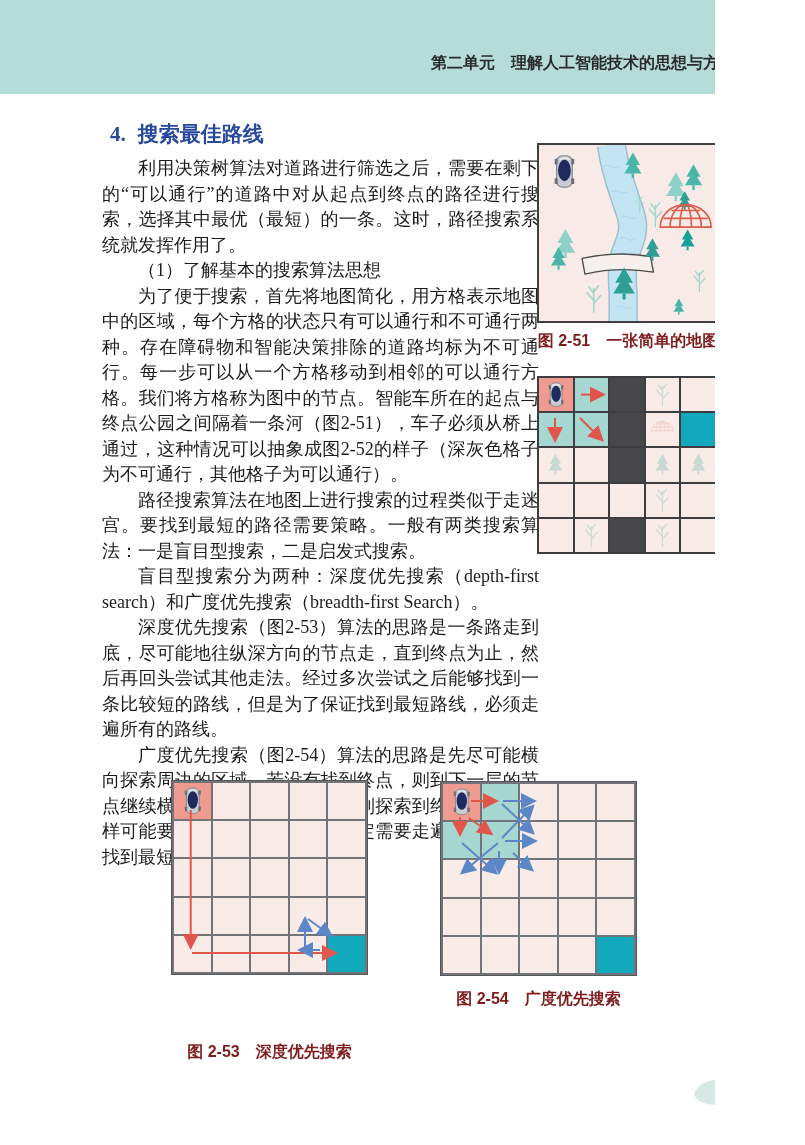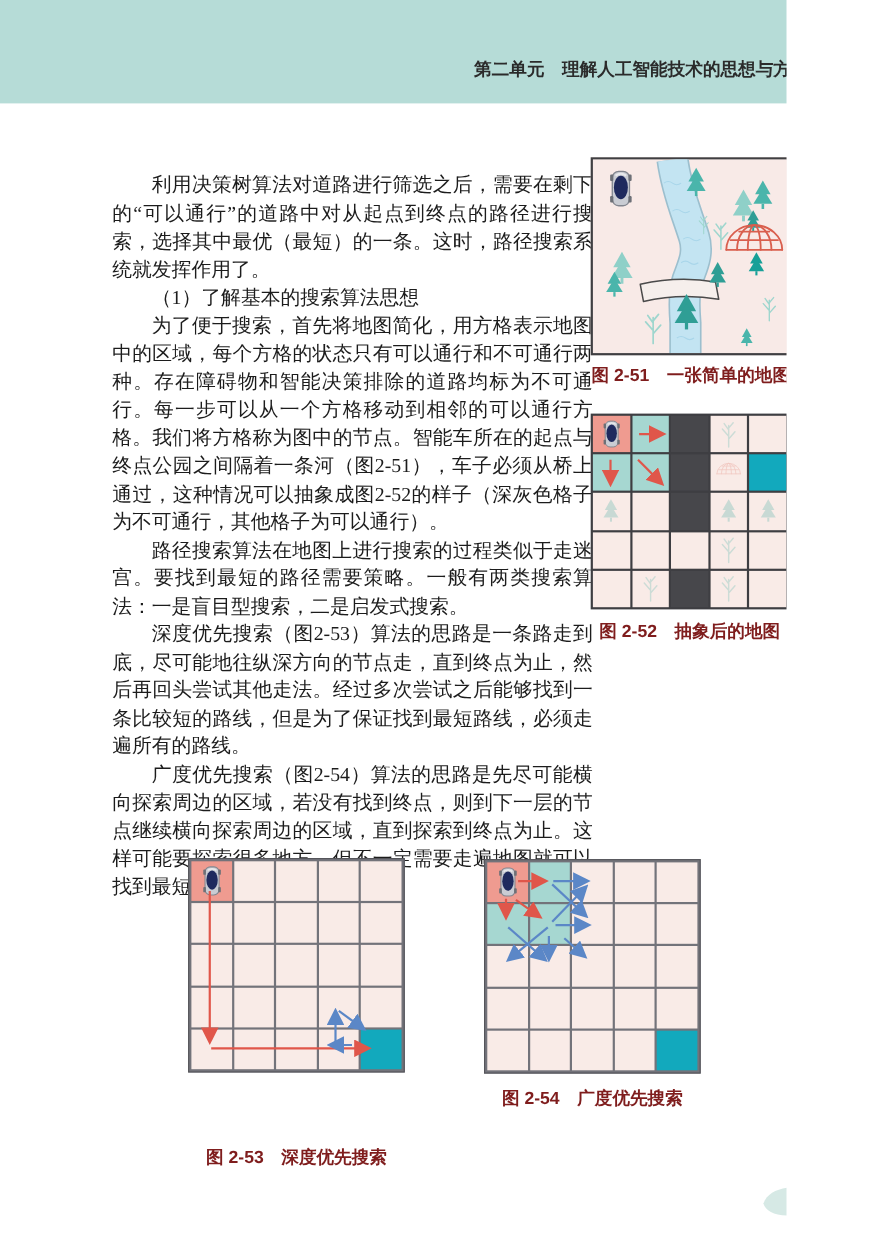--- a/index.html
+++ b/index.html
@@ -84,26 +84,30 @@
 </svg>
 
 <div id="page">
 
   <div id="banner">
     <div id="banner-text">
       <span class="unit">第二单元</span><span>理解人工智能技术的思想与方法</span>
     </div>
   </div>
 
+  <div id="section-title">
+    <span class="num">4.</span><span>搜索最佳路线</span>
+  </div>
 
   <div id="body-text">
       <p>利用决策树算法对道路进行筛选之后，需要在剩下的“可以通行”的道路中对从起点到终点的路径进行搜索，选择其中最优（最短）的一条。这时，路径搜索系统就发挥作用了。</p>
       <p>（1）了解基本的搜索算法思想</p>
       <p>为了便于搜索，首先将地图简化，用方格表示地图中的区域，每个方格的状态只有可以通行和不可通行两种。存在障碍物和智能决策排除的道路均标为不可通行。每一步可以从一个方格移动到相邻的可以通行方格。我们将方格称为图中的节点。智能车所在的起点与终点公园之间隔着一条河（图2-51），车子必须从桥上通过，这种情况可以抽象成图2-52的样子（深灰色格子为不可通行，其他格子为可以通行）。</p>
       <p>路径搜索算法在地图上进行搜索的过程类似于走迷宫。要找到最短的路径需要策略。一般有两类搜索算法：一是盲目型搜索，二是启发式搜索。</p>
+      <p>盲目型搜索分为两种：深度优先搜索（depth-first search）和广度优先搜索（breadth-first Search）。</p>
       <p>深度优先搜索（图2-53）算法的思路是一条路走到底，尽可能地往纵深方向的节点走，直到终点为止，然后再回头尝试其他走法。经过多次尝试之后能够找到一条比较短的路线，但是为了保证找到最短路线，必须走遍所有的路线。</p>
       <p>广度优先搜索（图2-54）算法的思路是先尽可能横向探索周边的区域，若没有找到终点，则到下一层的节点继续横向探索周边的区域，直到探索到终点为止。这样可能要探索很多地方，但不一定需要走遍地图就可以找到最短的路线。</p>
     </div>
 
   <div id="fig51-box" class="figbox">
     <svg viewBox="0 0 182 180" width="178" height="176">
       <rect width="182" height="180" fill="#f8eae7"></rect>
       <g>
         <path d="M74,0 C78,30 88,52 94,72 C99,88 92,100 88,112 C84,124 85,140 86,152 C86,162 86,172 86,180" fill="none" stroke="#9cbfce" stroke-width="30"></path>
         <path d="M74,0 C78,30 88,52 94,72 C99,88 92,100 88,112 C84,124 85,140 86,152 C86,162 86,172 86,180" fill="none" stroke="#c3e4f2" stroke-width="27"></path>
@@ -241,21 +245,20 @@
         <defs>
           <marker id="mk-fig52-e0564a" markerWidth="8" markerHeight="8" refX="6" refY="4" orient="auto">
             <path d="M0,0 L8,4 L0,8 Z" fill="#e0564a"></path>
           </marker>
         </defs>
         <line x1="44" y1="17.6" x2="65" y2="17.6" stroke="#e0564a" stroke-width="2" marker-end="url(#mk-fig52-e0564a)"></line>
         <line x1="18" y1="41" x2="18" y2="62" stroke="#e0564a" stroke-width="2" marker-end="url(#mk-fig52-e0564a)"></line>
         <line x1="43" y1="41" x2="64" y2="62" stroke="#e0564a" stroke-width="2" marker-end="url(#mk-fig52-e0564a)"></line>
       </svg>
   </div>
-  <div id="cap52" class="figcaption">图 2-52　抽象后的地图</div>
 
   <div id="fig53" class="grid-fig">
     <div class="cells">
         <div class="cell S">
           <svg class="car" viewBox="-11 -18 22 36">
             <use href="#car-sym"></use>
           </svg>
         </div>
         <div class="cell O"></div>
         <div class="cell O"></div>

